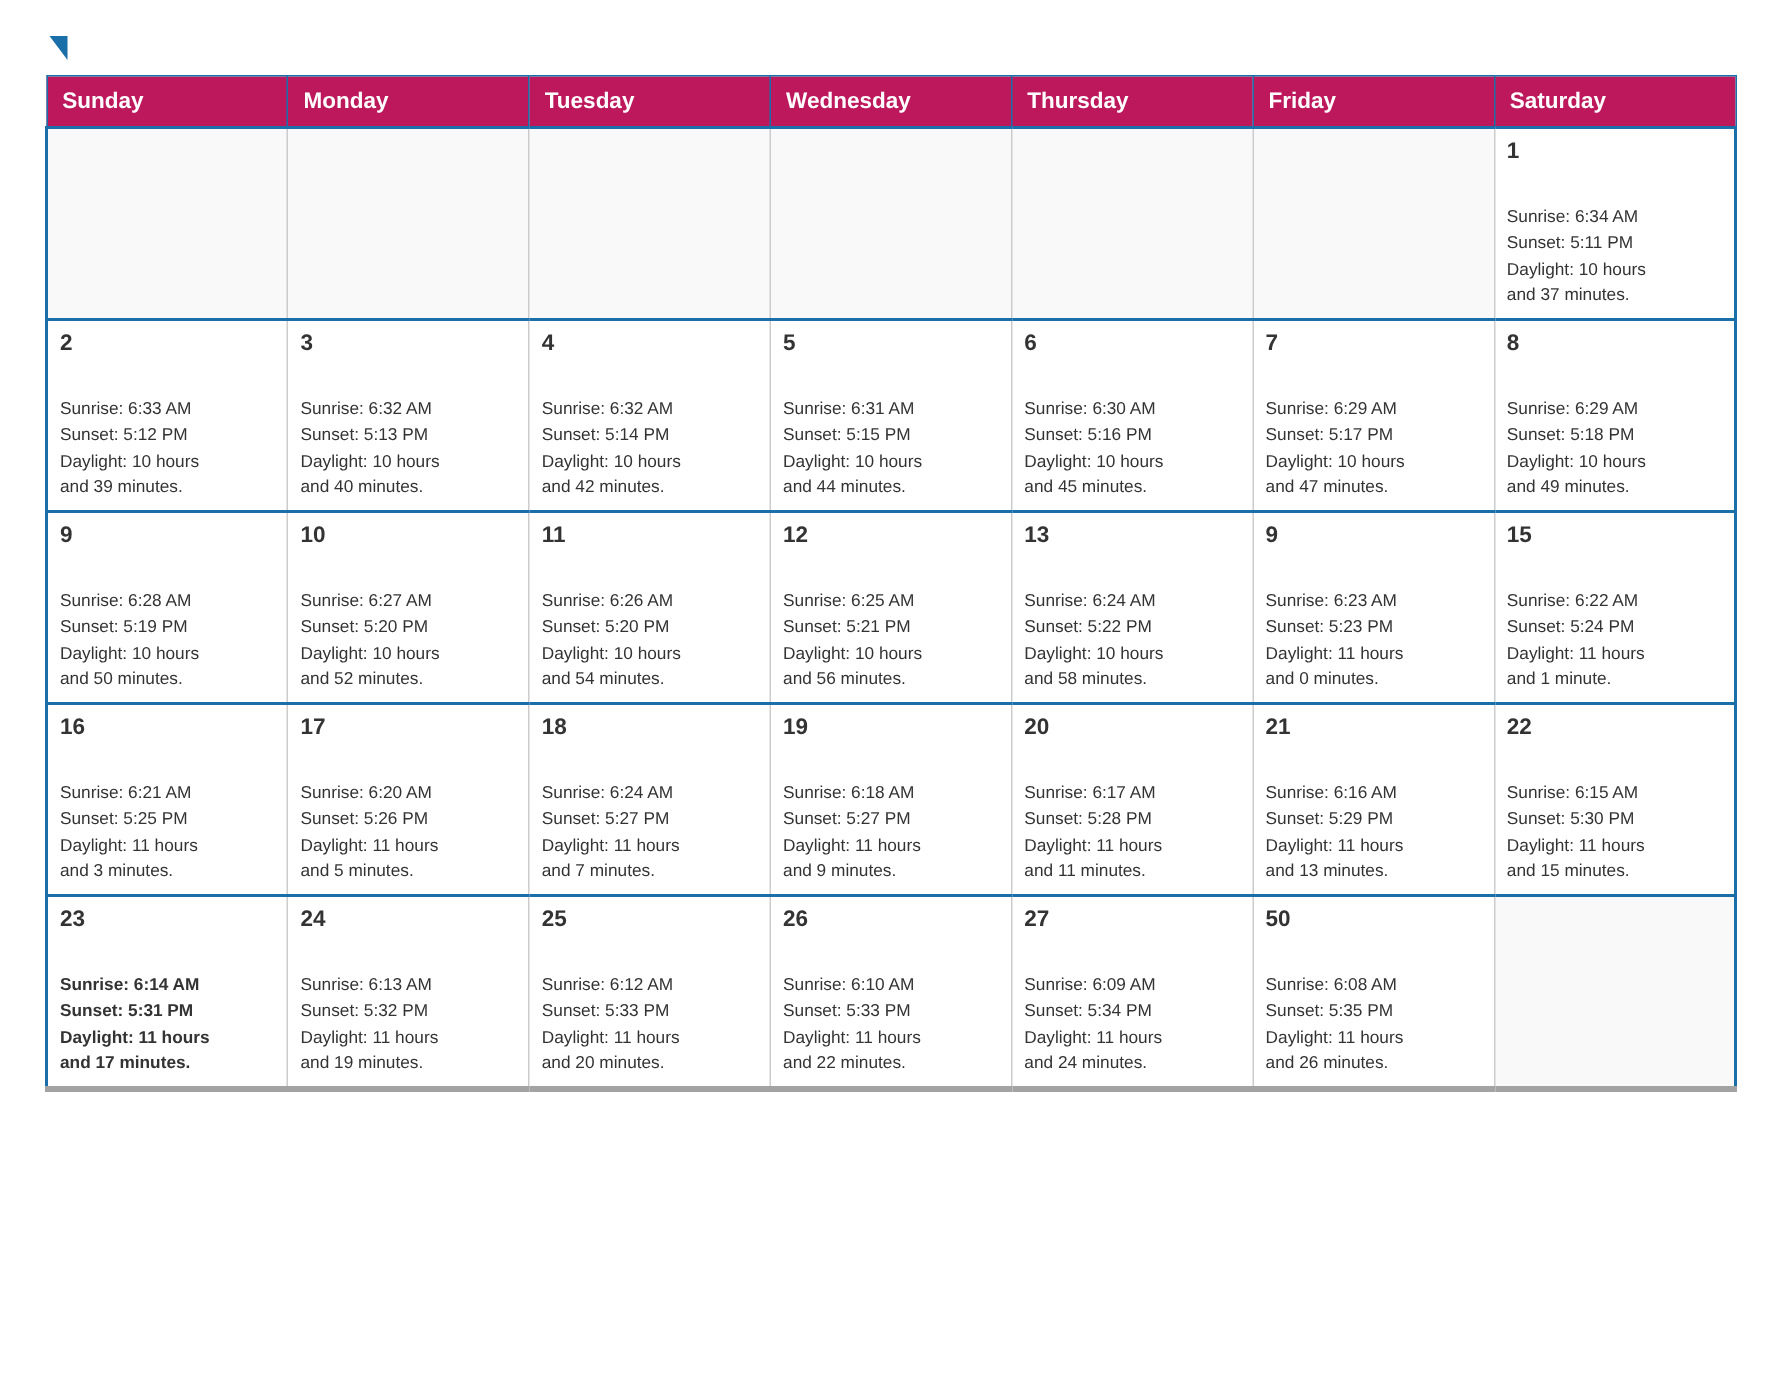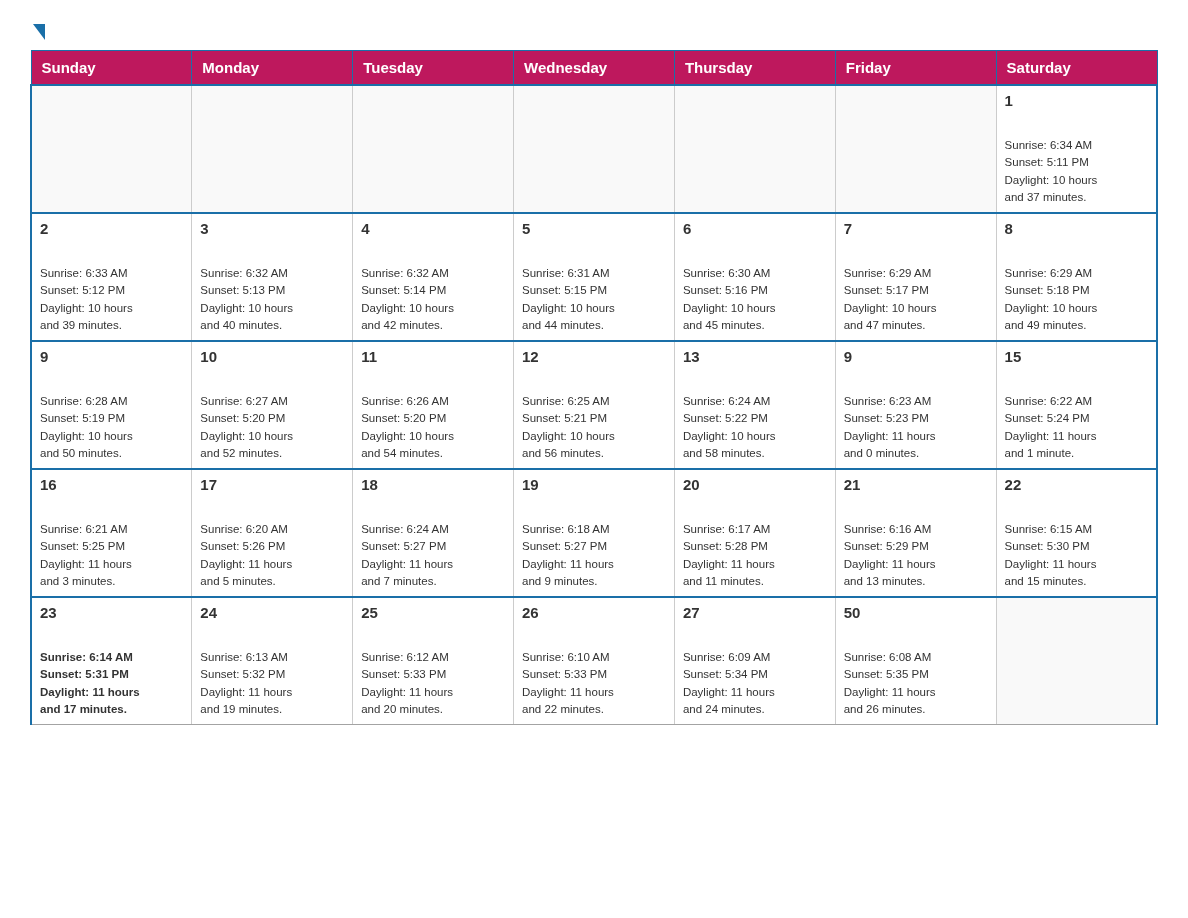--- a/index.html
+++ b/index.html
@@ -102,21 +102,21 @@
     .calendar tbody tr:first-child td {
       border-top: 2px solid #1a6fa8;
     }
     .calendar tbody tr td:first-child {
       border-left: 2px solid #1a6fa8;
     }
     .calendar tbody tr td:last-child {
       border-right: 2px solid #1a6fa8;
     }
     .calendar tbody tr:last-child td {
-      border-bottom: 1px solid #a3a3a3;
+      border-bottom: 4px solid #a3a3a3;
     }
     .row-divider td {
       border-top: 2px solid #1a6fa8 !important;
     }
   </style>
 </head>
 <body>
 
 <div class="header">
   <div class="logo">

